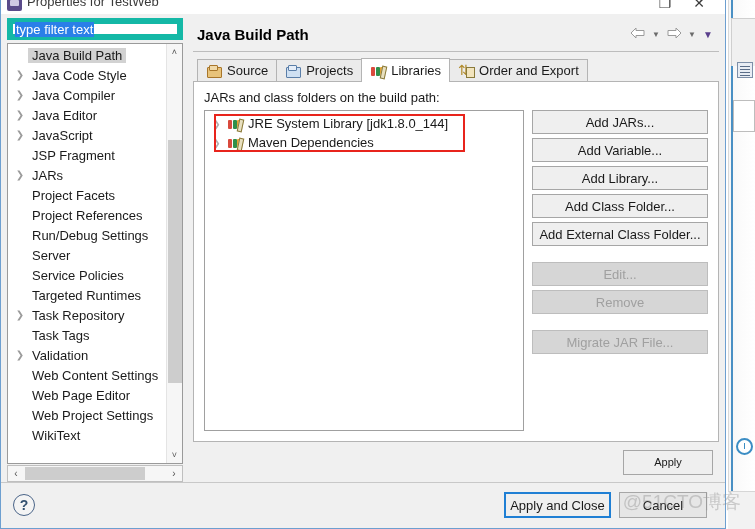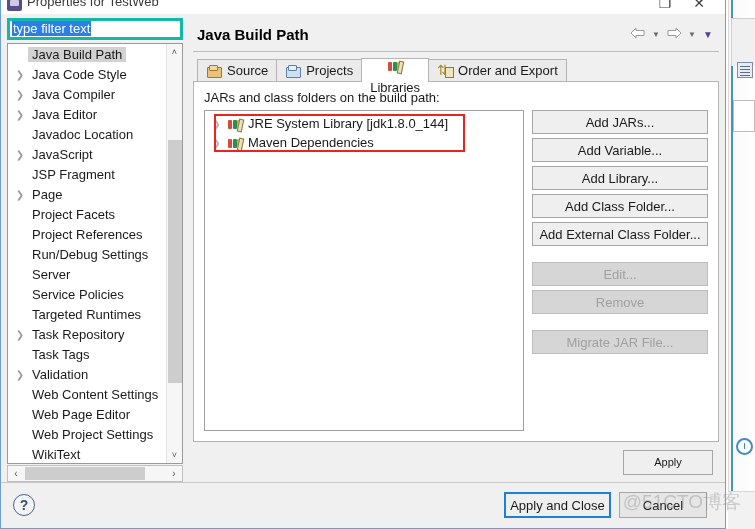--- a/index.html
+++ b/index.html
@@ -99,21 +99,21 @@
     padding: 4px 0 0 0;
   }
 
   
   #left-col {
     width: 186px; flex: 0 0 186px;
     display: flex; flex-direction: column;
     padding: 0 4px 0 6px;
   }
   #filter-box {
-    height: 22px; border: 3px solid #14b8a6; background: #ffffff;
+    height: 22px; border: 6px solid #14b8a6; background: #ffffff;
     display: flex; align-items: center; padding: 0 2px; margin-bottom: 3px;
   }
   #filter-text {
     font-size: 13px; color: #ffffff; background: #2a7fe8;
     padding: 0 1px; white-space: nowrap;
   }
   #tree-wrap {
     flex: 1 1 auto; min-height: 0;
     border: 1px solid #9a9a9a; background: #ffffff;
     display: flex; position: relative; overflow: hidden;
@@ -209,21 +209,20 @@
     display: flex; align-items: center; gap: 5px;
     height: 22px; padding: 0 8px;
     font-size: 13px; color: #1a1a1a; white-space: nowrap;
     border: 1px solid #b4b4b4; border-bottom: none;
     background: #ebebeb; margin-right: -1px;
   }
   .tab.active {
     background: #ffffff; height: 24px;
     position: relative; z-index: 2;
     margin-bottom: -1px;
-    flex-direction: column;
   }
   .tab-icon { width: 16px; height: 14px; position: relative; flex: 0 0 16px; }
 
   
   .icon-source::before {
     content: ""; position: absolute; left: 1px; top: 3px; width: 13px; height: 9px;
     background: #e8c37a; border: 1px solid #a8762a; border-radius: 1px;
   }
   .icon-source::after {
     content: ""; position: absolute; left: 3px; top: 1px; width: 7px; height: 4px;
@@ -405,34 +404,30 @@
             </div>
             <div class="tree-item">
               <span class="tree-arrow">❯</span>
               <span class="tree-label">Java Compiler</span>
             </div>
             <div class="tree-item">
               <span class="tree-arrow">❯</span>
               <span class="tree-label">Java Editor</span>
             </div>
             <div class="tree-item">
-              <span class="tree-arrow"></span>
-              <span class="tree-label">Javadoc Location</span>
-            </div>
-            <div class="tree-item">
               <span class="tree-arrow">❯</span>
               <span class="tree-label">JavaScript</span>
             </div>
             <div class="tree-item">
               <span class="tree-arrow"></span>
               <span class="tree-label">JSP Fragment</span>
             </div>
             <div class="tree-item">
               <span class="tree-arrow">❯</span>
-              <span class="tree-label">Page</span>
+              <span class="tree-label">JARs</span>
             </div>
             <div class="tree-item">
               <span class="tree-arrow"></span>
               <span class="tree-label">Project Facets</span>
             </div>
             <div class="tree-item">
               <span class="tree-arrow"></span>
               <span class="tree-label">Project References</span>
             </div>
             <div class="tree-item">

